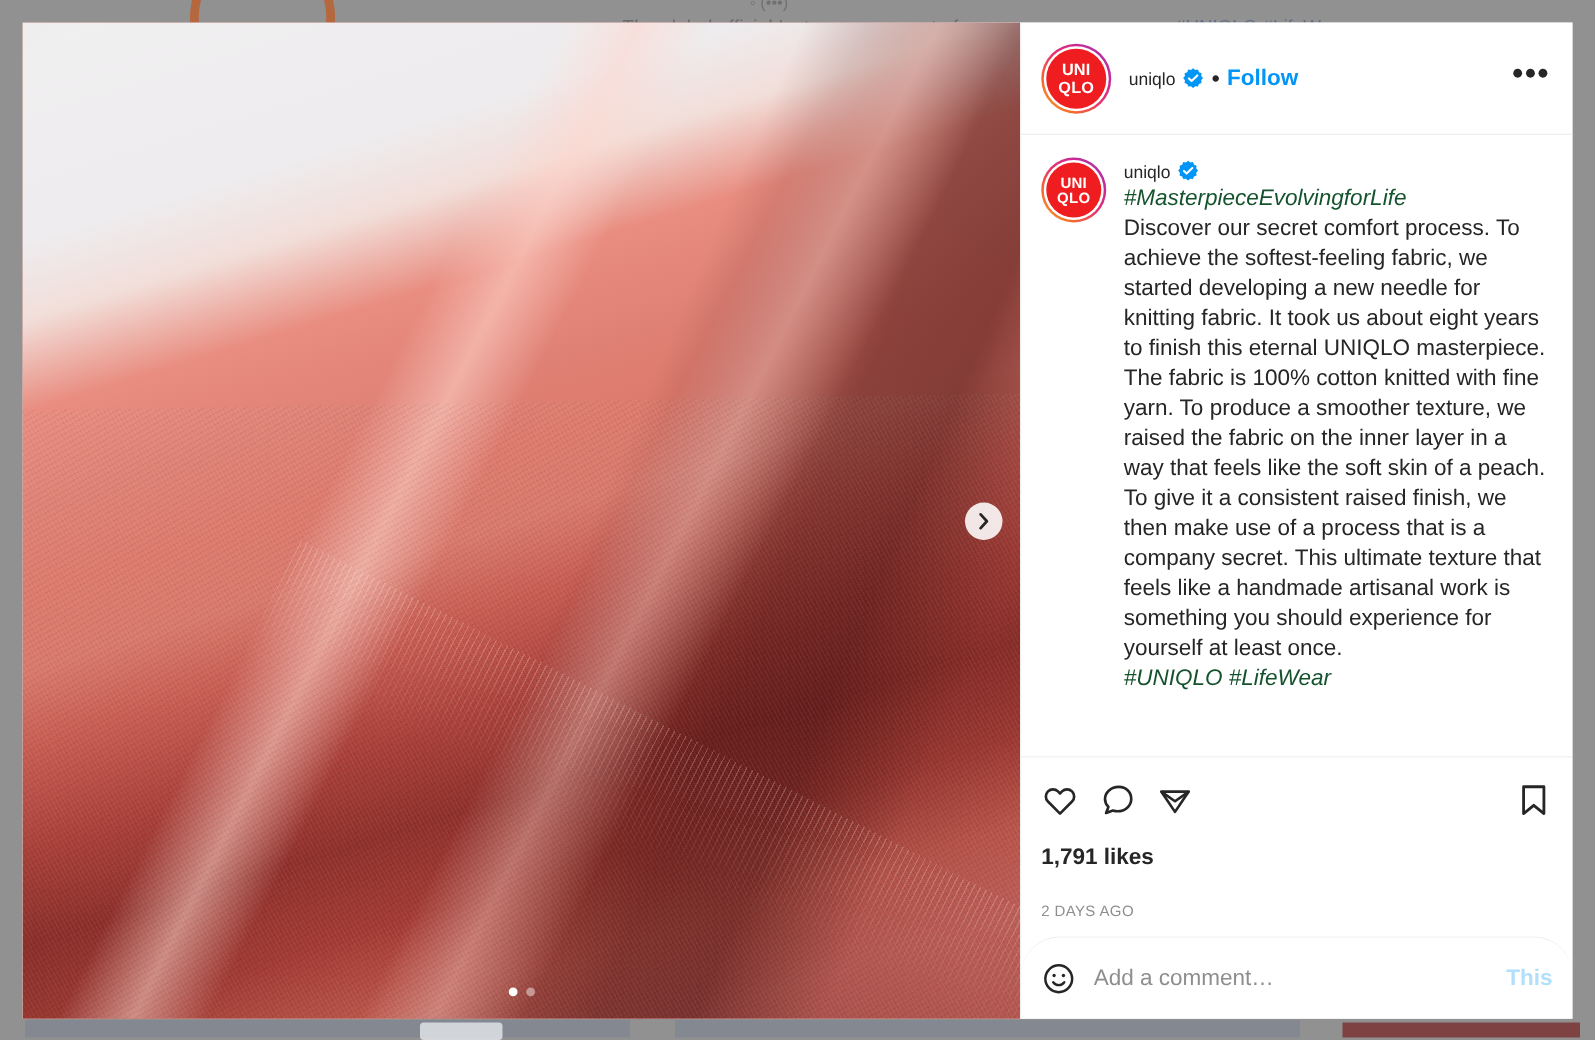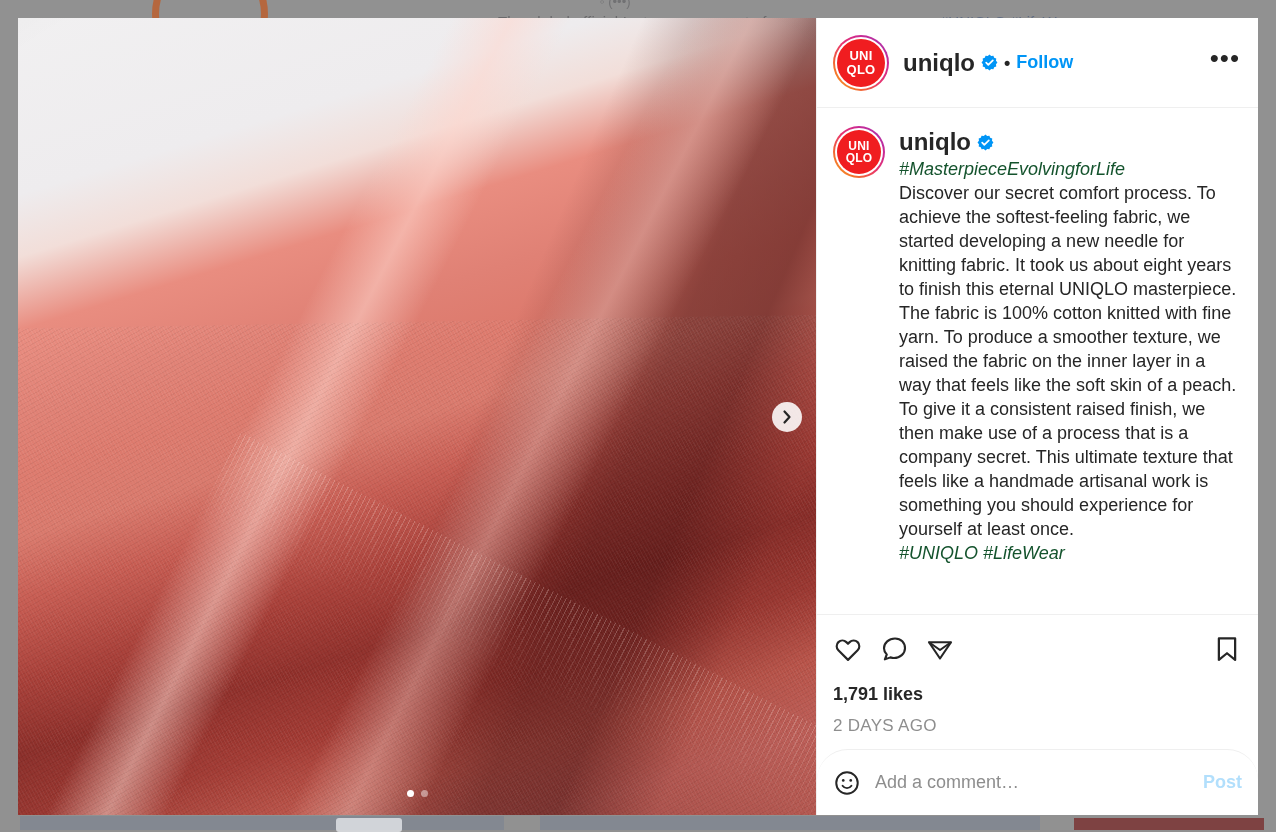--- a/index.html
+++ b/index.html
@@ -228,21 +228,21 @@
   }
   .avatar-ring.small .uniqlo-mark { font-size: 12px; }
 
   #header-meta {
     margin-left: 14px;
     display: flex; align-items: center; gap: 6px;
     flex: 1 1 auto;
     min-width: 0;
   }
   .username {
-    font-size: 24px; font-weight: 700; color: #262626;
+    font-size: 14px; font-weight: 400; color: #262626;
     cursor: pointer;
   }
   .verified { flex: none; display: block; }
   .sep { color: #262626; font-size: 18px; font-weight: 700; line-height: 1; }
   #follow-link {
     color: #0095f6; font-size: 18px; font-weight: 700;
     cursor: pointer; background: none; border: none;
     font-family: "Liberation Sans", sans-serif;
     padding: 0;
   }
@@ -288,23 +288,23 @@
     display: flex; align-items: center; justify-content: center;
     margin-right: 16px;
   }
   #save-btn { margin-left: auto; margin-right: 0; }
   #likes {
     font-size: 18px; font-weight: 700; color: #262626;
     margin-top: 11px;
     cursor: pointer;
   }
   #timestamp {
-    font-size: 17px; color: #8e8e8e;
+    font-size: 12px; color: #8e8e8e;
     letter-spacing: .3px;
-    margin-top: 11px;
+    margin-top: 26px;
     padding-bottom: 13px;
   }
 
   
   #composer {
     flex: none;
     height: 66px;
     border-top: 1px solid #efefef;
     display: flex; align-items: center;
     padding: 0 16px;
@@ -449,17 +449,17 @@
     <div id="composer">
       <button id="emoji-btn">
         <svg width="28" height="28" viewBox="0 0 24 24" aria-hidden="true">
           <circle cx="12" cy="12" r="9.2" fill="none" stroke="#262626" stroke-width="1.7"></circle>
           <circle cx="8.8" cy="9.8" r="1.15" fill="#262626"></circle>
           <circle cx="15.2" cy="9.8" r="1.15" fill="#262626"></circle>
           <path d="M8.2 14.4c.9 1.3 2.2 2 3.8 2s2.9-.7 3.8-2" fill="none" stroke="#262626" stroke-width="1.6" stroke-linecap="round"></path>
         </svg>
       </button>
       <input id="comment-input" type="text" placeholder="Add a comment…" style="">
-      <button id="post-btn">Post</button>
+      <button id="post-btn">This</button>
     </div>
 
   </div>
 </div>
 
 </body></html>

